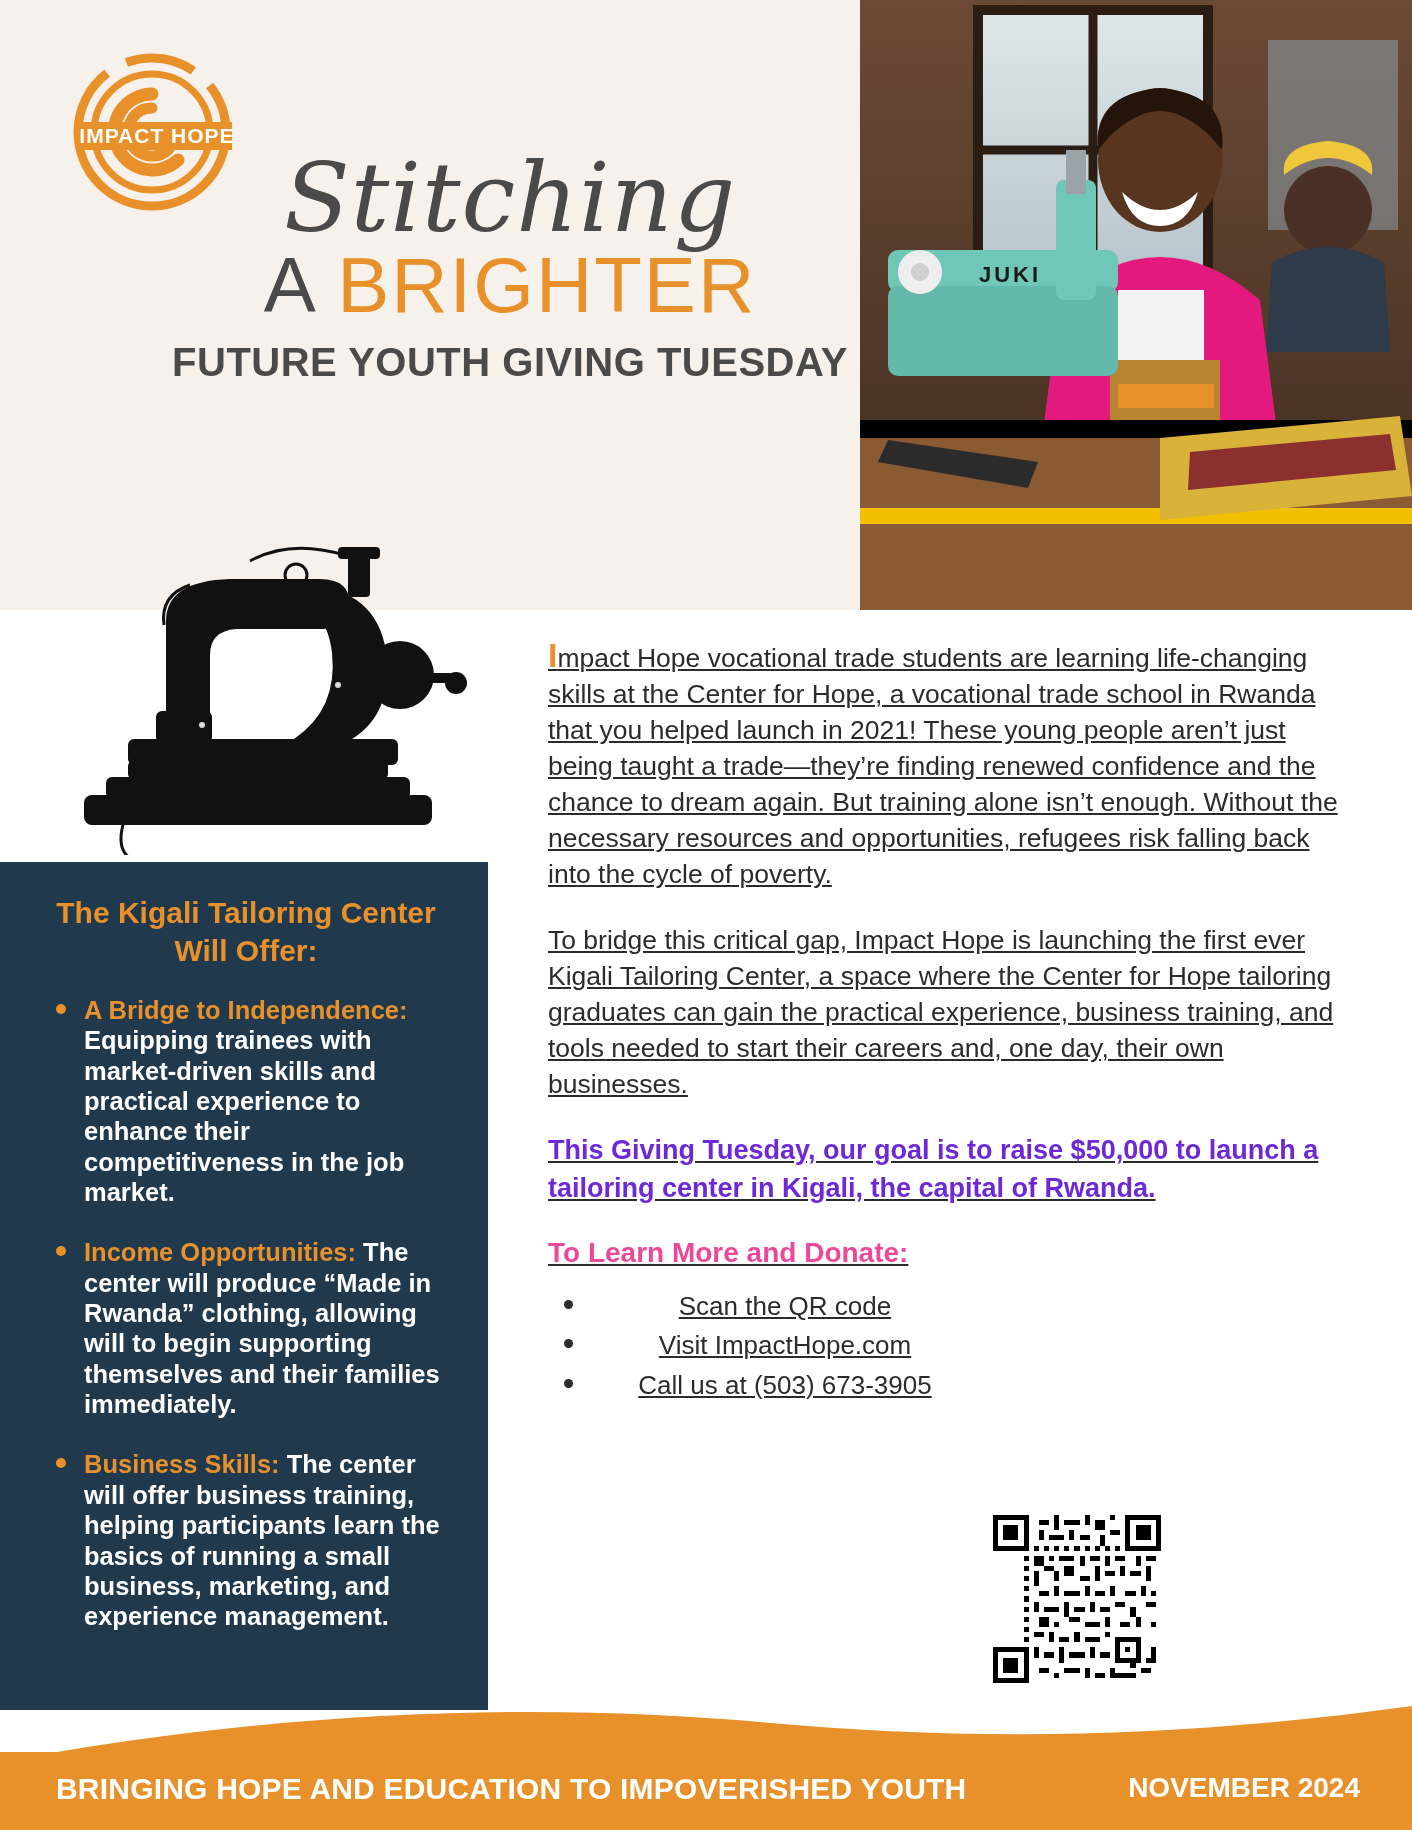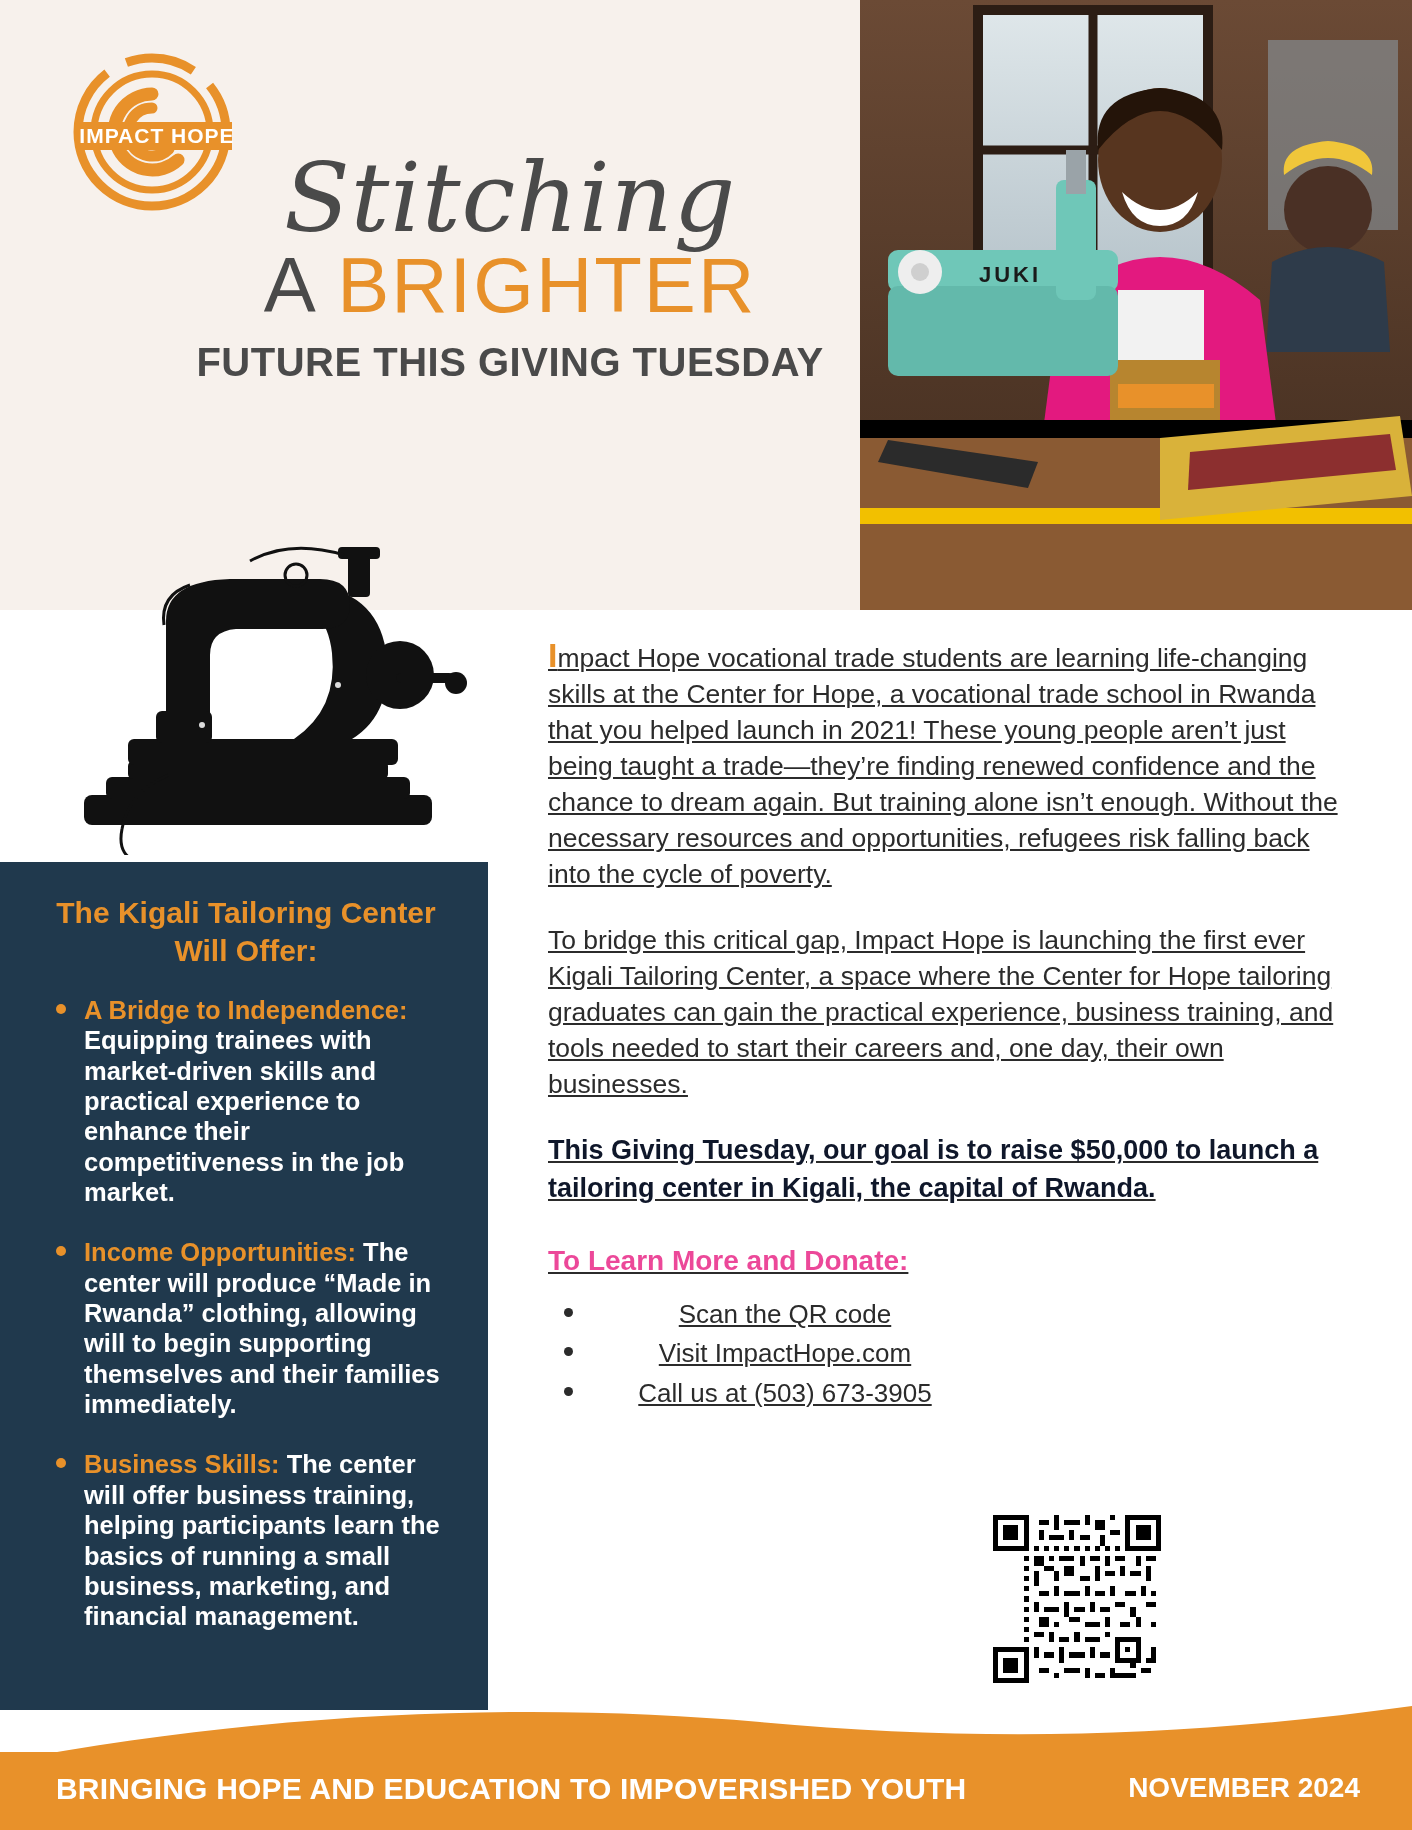--- a/index.html
+++ b/index.html
@@ -141,25 +141,25 @@
     line-height: 1.36;
     margin: 0 0 30px 0;
   }
   .dropcap {
     color: #e8912a;
     font-weight: bold;
     font-size: 34px;
     line-height: 0.9;
   }
   .highlight {
-    color: #0f172a;
+    color: #6d28d9;
     font-weight: bold;
     font-size: 27px;
     line-height: 1.38;
-    margin: 0 0 38px 0;
+    margin: 0 0 30px 0;
   }
   .learn-more {
     color: #ec4899;
     font-weight: bold;
     font-size: 28px;
     margin: 6px 0 18px 0;
   }
   .cta-list {
     margin: 0; padding: 0; list-style: none;
     width: 430px;
@@ -230,21 +230,21 @@
         <path d="M100 64 a24 24 0 1 0 17 41" stroke-width="11" stroke-linecap="round"></path>
       </g>
       <rect x="30" y="78" width="150" height="28" fill="#e8912a"></rect>
       <text x="105" y="99" font-family="Liberation Sans, sans-serif" font-size="21" font-weight="bold" fill="#ffffff" text-anchor="middle" letter-spacing="1">IMPACT HOPE</text>
     </svg>
   </div>
 
   <div class="title-block">
     <div class="title-script">Stitching</div>
     <div class="title-line2"><span class="dark">A </span><span class="orange">BRIGHTER</span></div>
-    <div class="title-line3">FUTURE THIS GIVING TUESDAY</div>
+    <div class="title-line3">FUTURE YOUTH GIVING TUESDAY</div>
   </div>
 
   <div class="photo">
     <svg width="552" height="610" viewBox="0 0 552 610">
       <defs>
         <linearGradient id="wall" x1="0" y1="0" x2="0" y2="1">
           <stop offset="0" stop-color="#6b4a35"></stop>
           <stop offset="1" stop-color="#3e2a1d"></stop>
         </linearGradient>
         <linearGradient id="win" x1="0" y1="0" x2="0" y2="1">
@@ -336,21 +336,21 @@
     <li class="sb-item">
       <span class="bullet"></span>
       <span class="lead">A Bridge to Independence:</span><span> Equipping trainees with market-driven skills and practical experience to enhance their competitiveness in the job market.</span>
     </li>
     <li class="sb-item">
       <span class="bullet"></span>
       <span class="lead">Income Opportunities:</span><span> The center will produce “Made in Rwanda” clothing, allowing will to begin supporting themselves and their families immediately.</span>
     </li>
     <li class="sb-item">
       <span class="bullet"></span>
-      <span class="lead">Business Skills:</span><span> The center will offer business training, helping participants learn the basics of running a small business, marketing, and financial management.</span>
+      <span class="lead">Business Skills:</span><span> The center will offer business training, helping participants learn the basics of running a small business, marketing, and experience management.</span>
     </li>
   </ul>
 </div>
 
 <div class="body-col">
   <p class="body-p"><span class="dropcap">I</span><span>mpact Hope vocational trade students are learning life-changing skills at the Center for Hope, a vocational trade school in Rwanda that you helped launch in 2021! These young people aren’t just being taught a trade—they’re finding renewed confidence and the chance to dream again. But training alone isn’t enough. Without the necessary resources and opportunities, refugees risk falling back into the cycle of poverty.</span></p>
   <p class="body-p">To bridge this critical gap, Impact Hope is launching the first ever Kigali Tailoring Center, a space where the Center for Hope tailoring graduates can gain the practical experience, business training, and tools needed to start their careers and, one day, their own businesses.</p>
   <p class="highlight">This Giving Tuesday, our goal is to raise $50,000 to launch a tailoring center in Kigali, the capital of Rwanda.</p>
   <p class="learn-more">To Learn More and Donate:</p>
   <ul class="cta-list">

